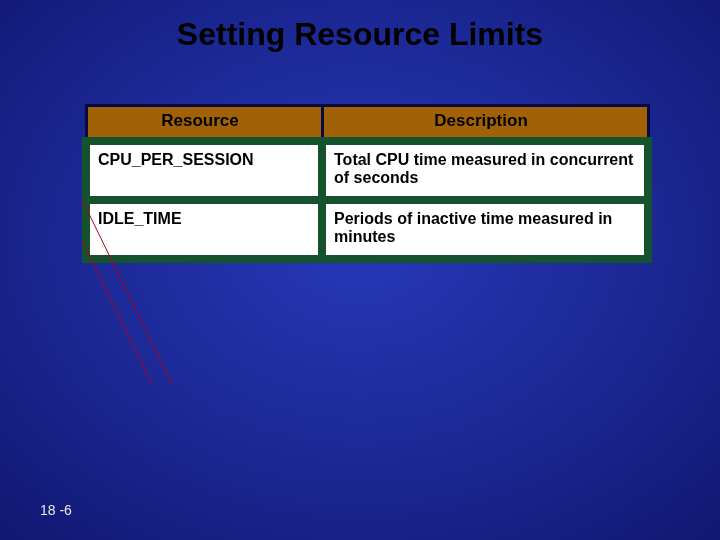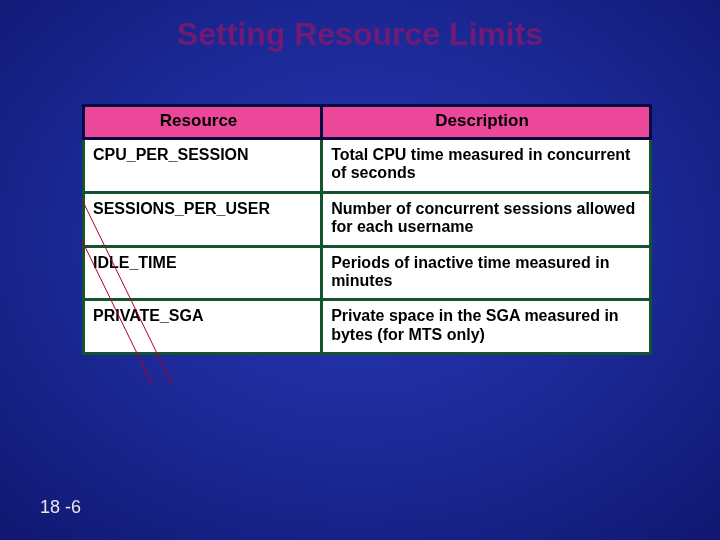--- a/index.html
+++ b/index.html
@@ -3,67 +3,67 @@
 <meta charset="utf-8">
 <style>
   * { box-sizing: border-box; margin: 0; padding: 0; }
   html, body { width: 720px; height: 540px; overflow: hidden; }
   body {
     background: radial-gradient(ellipse 900px 700px at 50% 45%, #2838b8 0%, #1a2690 35%, #0a1060 70%, #050840 100%);
     font-family: Arial, Helvetica, sans-serif;
     position: relative;
   }
   .title {
-    color: #701a75;
+    color: #000000;
     font-size: 32px;
     font-weight: bold;
     text-align: center;
     padding-top: 16px;
     line-height: 1.15;
   }
   .table-wrap {
     position: absolute;
     left: 82px;
     top: 104px;
     width: 570px;
   }
   table {
     border-collapse: collapse;
     width: 100%;
     table-layout: fixed;
   }
   col.c1 { width: 42%; }
   col.c2 { width: 58%; }
   th {
-    background: #ec4899;
+    background: #a16207;
     color: #000;
     font-weight: bold;
     font-size: 17px;
     text-align: center;
     padding: 4px 14px 6px 6px;
     border: 3px solid #070a40;
   }
   td {
     background: #ffffff;
     color: #000;
     font-weight: bold;
     font-size: 16px;
     line-height: 1.15;
     padding: 6px 8px 8px 8px;
-    border: 3px solid #14532d;
+    border: 8px solid #14532d;
     vertical-align: top;
     word-wrap: break-word;
   }
   td.res { font-size: 16px; }
   .pagenum {
     position: absolute;
     left: 40px;
     bottom: 22px;
     color: #e8e8e8;
-    font-size: 18px;
+    font-size: 14px;
   }
   .diag-lines {
     position: absolute;
     left: 82px;
     top: 104px;
     width: 570px;
     height: 380px;
     pointer-events: none;
   }
 </style>
@@ -85,30 +85,22 @@
         <th>Resource</th>
         <th>Description</th>
       </tr>
     </thead>
     <tbody>
       <tr>
         <td class="res">CPU_PER_SESSION</td>
         <td>Total CPU time measured in concurrent of seconds</td>
       </tr>
       <tr>
-        <td class="res">SESSIONS_PER_USER</td>
-        <td>Number of concurrent sessions allowed for each username</td>
-      </tr>
-      <tr>
         <td class="res">IDLE_TIME</td>
         <td>Periods of inactive time measured in minutes</td>
-      </tr>
-      <tr>
-        <td class="res">PRIVATE_SGA</td>
-        <td>Private space in the SGA measured in bytes (for MTS only)</td>
       </tr>
     </tbody>
   </table>
 </div>
 
 <svg class="diag-lines" viewBox="0 0 570 380">
   <line x1="-30" y1="75" x2="70" y2="280" stroke="#b00020" stroke-width="1"></line>
   <line x1="-10" y1="75" x2="90" y2="280" stroke="#b00020" stroke-width="1"></line>
 </svg>
 

